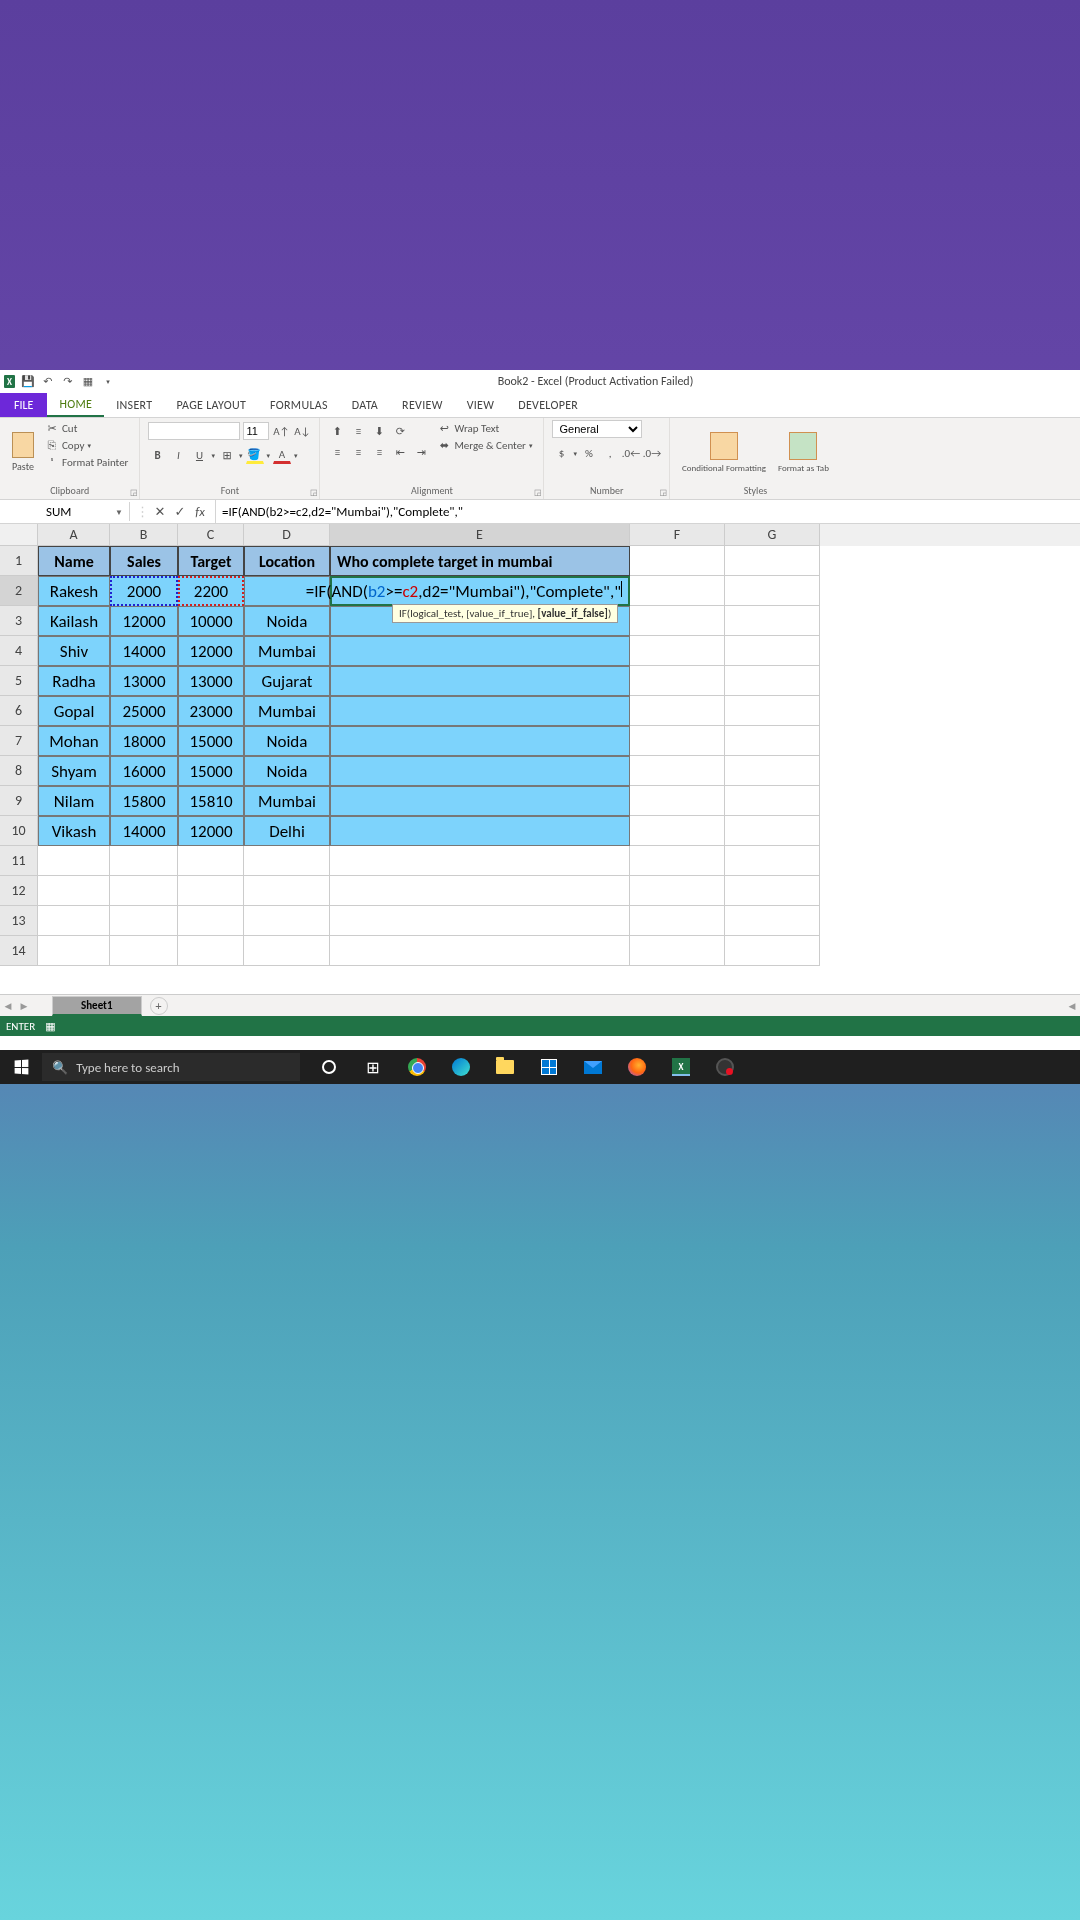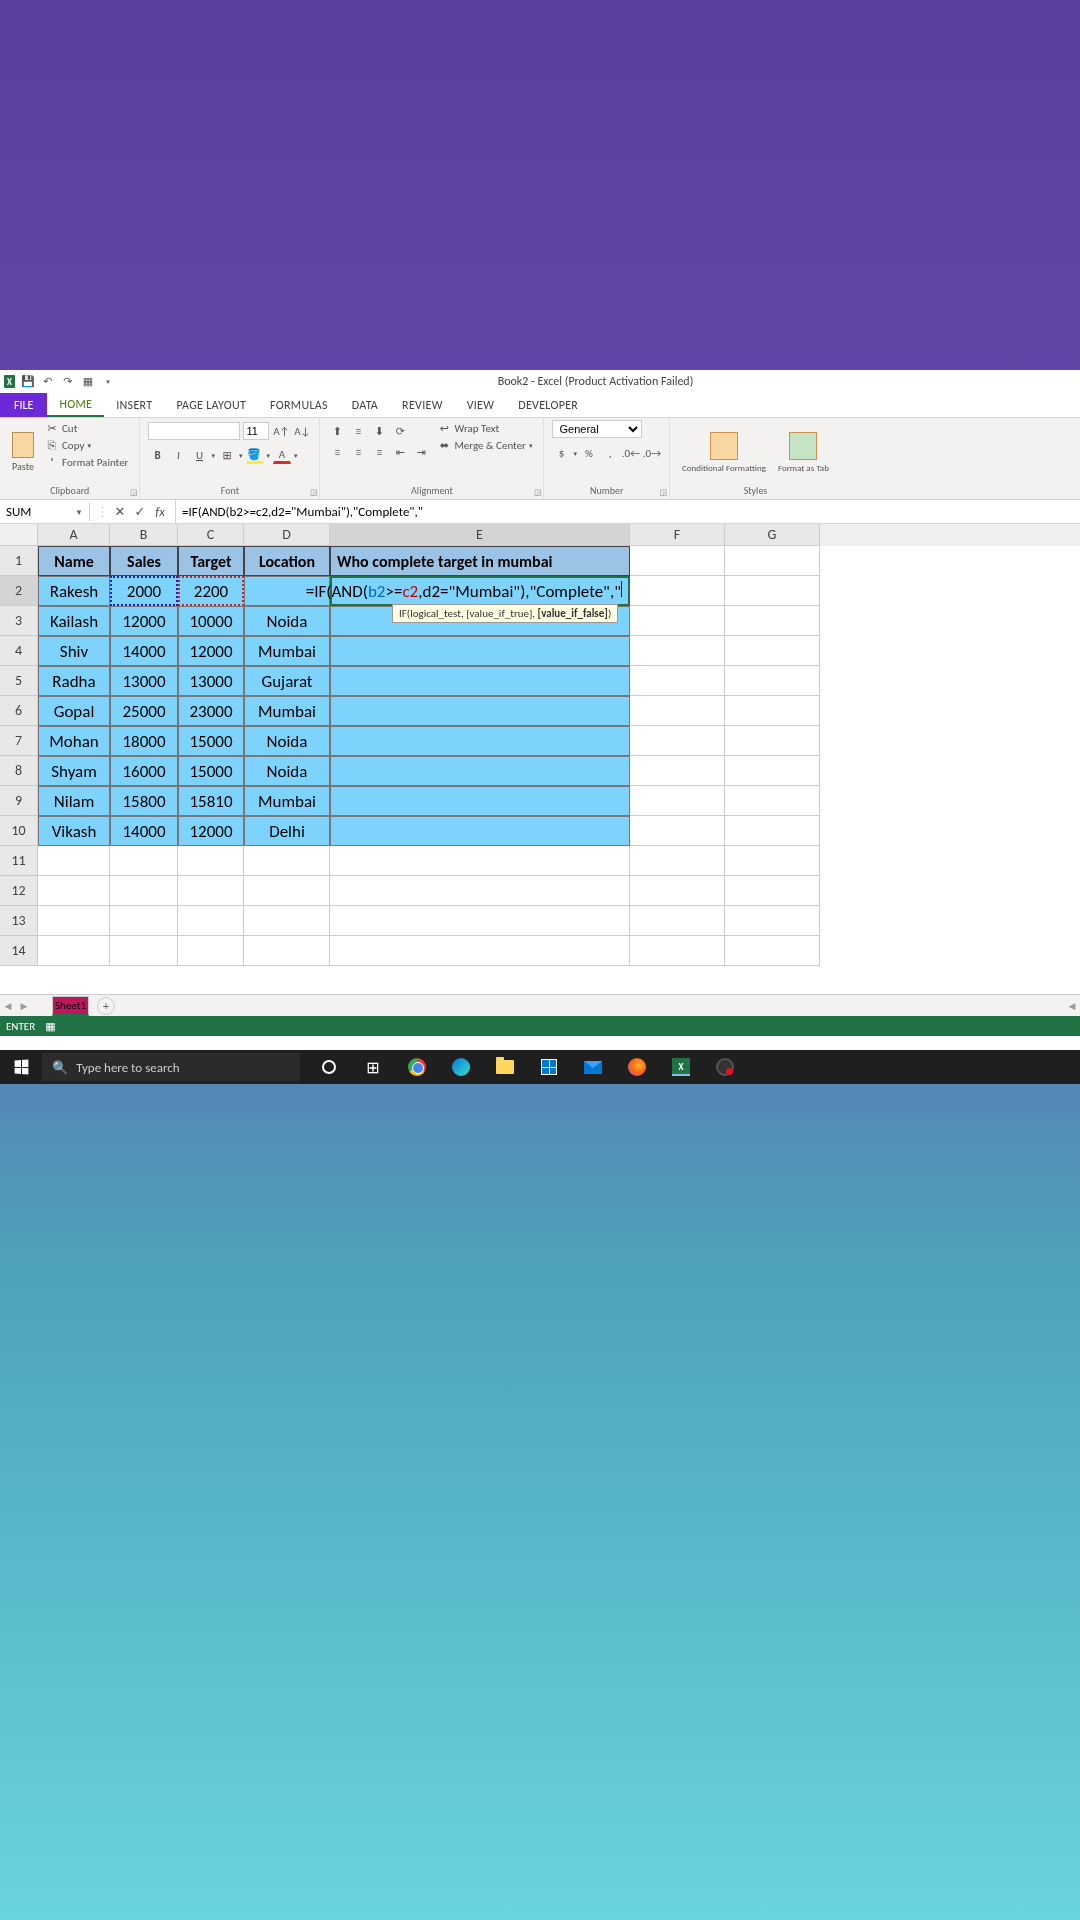--- a/index.html
+++ b/index.html
@@ -52,21 +52,21 @@
     .rbtn-stack { display:flex; flex-direction:column; gap:1px;}
     .ricon { width:14px; height:14px; display:inline-flex; align-items:center; justify-content:center; font-size:11px;}
     .fontsel { border:1px solid #ccc; background:#fff; padding:1px 2px; font-size:11px; height:18px;}
     .fmtrow { display:flex; gap:3px; align-items:center; margin-top:2px;}
     .square-btn { width:18px; height:18px; border:1px solid transparent; display:inline-flex; align-items:center; justify-content:center; font-size:11px;}
     .dialog-launcher { position:absolute; bottom:2px; right:2px; font-size:8px; color:#888;}
     .big-btn { display:flex; flex-direction:column; align-items:center; justify-content:center; padding:2px 4px; font-size:10px; text-align:center; gap:2px;}
     .big-icon { width:28px; height:28px; background:#f8d7a3; border:1px solid #d09050;}
     
     .formula-bar { display:flex; align-items:center; height:24px; border-bottom:1px solid #d4d4d4; background:#fff; font-size:13px;}
-    .name-box { width:90px; border-right:1px solid #d4d4d4; padding:2px 6px; display:flex; align-items:center; justify-content:space-between;}
+    .name-box { width:90px; border-right:1px solid #d4d4d4; padding:2px 6px; display:flex; align-items:center; justify-content:space-between;margin-left:40px;}
     .nbdrop { font-size:8px; color:#666;}
     .fb-btns { display:flex; gap:2px; padding:0 6px; border-right:1px solid #d4d4d4; height:100%; align-items:center;}
     .fb-btn { width:18px; text-align:center; cursor:pointer; color:#555;}
     .formula-input { flex:1; padding:2px 6px; font-family: Calibri, sans-serif; }
     
     .grid-area { position:relative; background:#fff; overflow:hidden; height: 470px;}
     .col-headers { display:flex; height:22px; background:#f0f0f0;}
     .corner { width:38px; background:#f0f0f0; border-right:1px solid #ccc; border-bottom:1px solid #ccc;}
     .colh { border-right:1px solid #ccc; border-bottom:1px solid #ccc; text-align:center; font-size:14px; color:#444; display:flex; align-items:center; justify-content:center; background:#e8e8e8;}
     .colh.sel { background:#d4d4d4;}
@@ -80,21 +80,21 @@
     
     .editing-cell { position:relative; justify-content:flex-end; }
     .ref-b2 { border:2px dotted #2020d0 !important;}
     .ref-c2 { border:2px dotted #d02020 !important;}
     .syntax-blue{color:#0066cc;} .syntax-red{color:#cc0000;} .syntax-black{color:#000;}
     .tooltip { position:absolute; top:100%; left:60px; background:#ffffe1; border:1px solid #999; font-size:11px; padding:2px 6px; white-space:nowrap; z-index:10; color:#333;}
     .tooltip b { font-weight:bold;}
     
     .sheet-tabs { display:flex; align-items:center; height:22px; background:#f3f2f1; border-top:1px solid #ccc; font-size:11px;}
     .nav-arrow { width:16px; text-align:center; color:#999; font-size:9px;}
-    .stab { padding:2px 2px; background:#be185d; border:1px solid #ccc; border-bottom:2px solid #217346; font-weight:normal;}
+    .stab { padding:2px 28px; background:#a3a3a3; border:1px solid #ccc; border-bottom:2px solid #217346; font-weight:bold;}
     .add-sheet { width:18px; height:18px; border:1px solid #ccc; border-radius:50%; margin-left:8px; text-align:center; font-size:12px; line-height:16px; color:#666;}
     
     .status-bar { background:#217346; color:#fff; height:20px; display:flex; align-items:center; padding:0 6px; font-size:11px;}
     .status-icon { margin-left:10px; font-size:11px;}
     
     .taskbar {
       position:absolute; top:1050px; left:0; right:0; height:34px; background:#1f1f1f; display:flex; align-items:center;
     }
     .start-btn { width:42px; height:100%; display:flex; align-items:center; justify-content:center; color:#fff;}
     .search-box { background:#2b2b2b; height:28px; width:258px; display:flex; align-items:center; padding:0 10px; color:#ccc; font-size:13px; gap:8px;}

